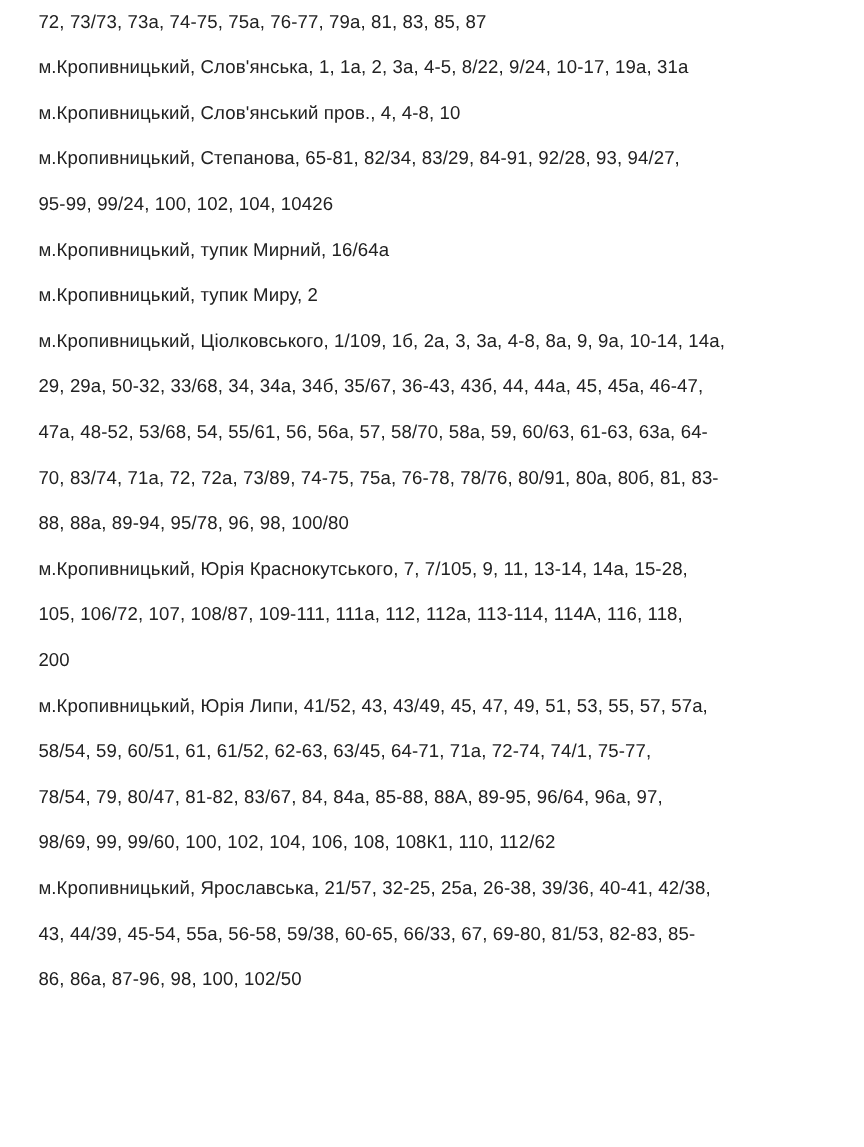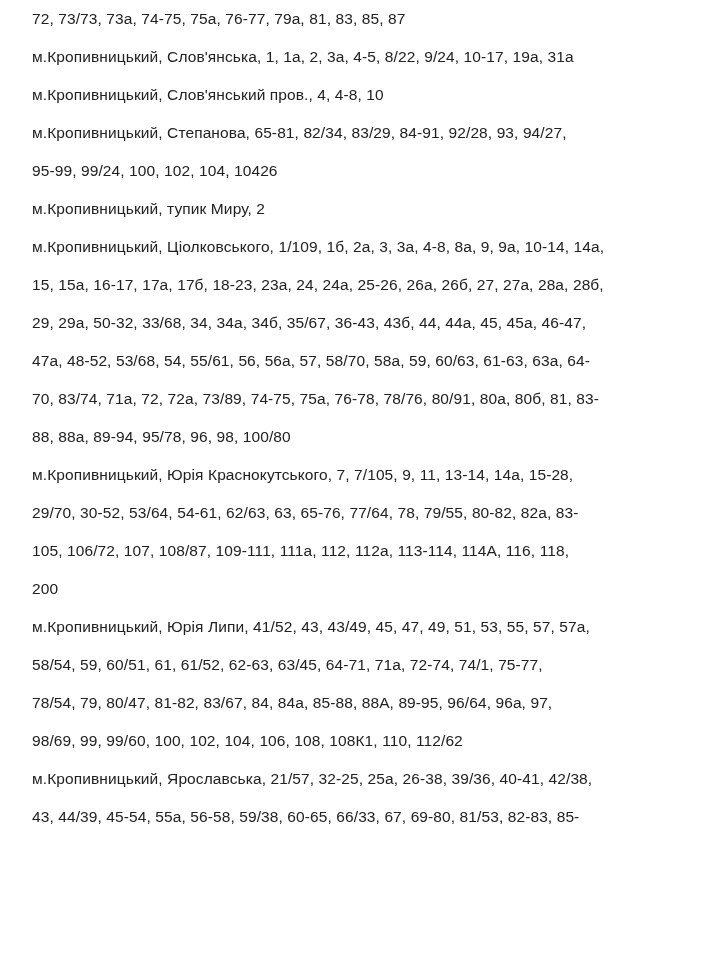--- a/index.html
+++ b/index.html
@@ -49,46 +49,48 @@
 
   <section class="entry">
     <div class="line">м.Кропивницький, Слов'янський пров., 4, 4-8, 10</div>
   </section>
 
   <section class="entry">
     <div class="line">м.Кропивницький, Степанова, 65-81, 82/34, 83/29, 84-91, 92/28, 93, 94/27,</div>
     <div class="line">95-99, 99/24, 100, 102, 104, 10426</div>
   </section>
 
+  <section class="entry">
+    <div class="line">м.Кропивницький, тупик Мирний, 16/64а</div>
+  </section>
 
   <section class="entry">
     <div class="line">м.Кропивницький, тупик Миру, 2</div>
   </section>
 
   <section class="entry">
     <div class="line">м.Кропивницький, Ціолковського, 1/109, 1б, 2а, 3, 3а, 4-8, 8а, 9, 9а, 10-14, 14а,</div>
-    <div class="line">15, 15а, 16-17, 17а, 17б, 18-23, 23а, 24, 24а, 25-26, 26а, 26б, 27, 27а, 28а, 28б,</div>
     <div class="line">29, 29а, 50-32, 33/68, 34, 34а, 34б, 35/67, 36-43, 43б, 44, 44а, 45, 45а, 46-47,</div>
     <div class="line">47а, 48-52, 53/68, 54, 55/61, 56, 56а, 57, 58/70, 58а, 59, 60/63, 61-63, 63а, 64-</div>
     <div class="line">70, 83/74, 71а, 72, 72а, 73/89, 74-75, 75а, 76-78, 78/76, 80/91, 80а, 80б, 81, 83-</div>
     <div class="line">88, 88а, 89-94, 95/78, 96, 98, 100/80</div>
   </section>
 
   <section class="entry">
     <div class="line">м.Кропивницький, Юрія Краснокутського, 7, 7/105, 9, 11, 13-14, 14а, 15-28,</div>
-    <div class="line">29/70, 30-52, 53/64, 54-61, 62/63, 63, 65-76, 77/64, 78, 79/55, 80-82, 82а, 83-</div>
     <div class="line">105, 106/72, 107, 108/87, 109-111, 111а, 112, 112а, 113-114, 114А, 116, 118,</div>
     <div class="line">200</div>
   </section>
 
   <section class="entry">
     <div class="line">м.Кропивницький, Юрія Липи, 41/52, 43, 43/49, 45, 47, 49, 51, 53, 55, 57, 57а,</div>
     <div class="line">58/54, 59, 60/51, 61, 61/52, 62-63, 63/45, 64-71, 71а, 72-74, 74/1, 75-77,</div>
     <div class="line">78/54, 79, 80/47, 81-82, 83/67, 84, 84а, 85-88, 88А, 89-95, 96/64, 96а, 97,</div>
     <div class="line">98/69, 99, 99/60, 100, 102, 104, 106, 108, 108К1, 110, 112/62</div>
   </section>
 
   <section class="entry">
     <div class="line">м.Кропивницький, Ярославська, 21/57, 32-25, 25а, 26-38, 39/36, 40-41, 42/38,</div>
     <div class="line">43, 44/39, 45-54, 55а, 56-58, 59/38, 60-65, 66/33, 67, 69-80, 81/53, 82-83, 85-</div>
+    <div class="line">86, 86а, 87-96, 98, 100, 102/50</div>
   </section>
 
 </main>
 
 </body></html>

